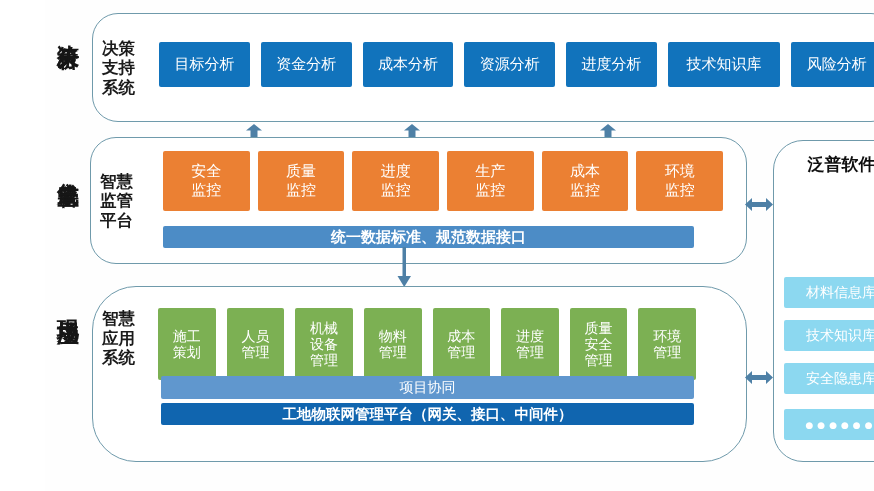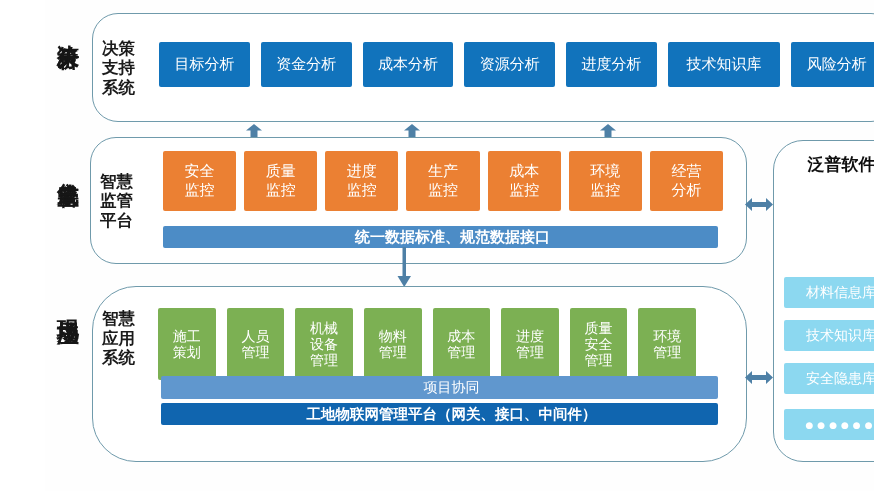--- a/index.html
+++ b/index.html
@@ -32,21 +32,21 @@
   }
   
   .row.decision{left:66px;right:14px;top:28px;height:45px;gap:11px;}
   .row.decision .box{flex:1;background:#1173bc;font-size:15px;font-weight:500;}
   .row.decision .box.wide{flex:1.24;}
   
   .row.monitor{left:72px;top:13px;width:560px;height:60px;gap:8px;}
   .row.monitor .box{flex:1;background:#eb8033;font-size:15px;line-height:19px;font-weight:500;}
   .bar{
     position:absolute;display:flex;align-items:center;justify-content:center;
-    color:#ffffff;border-radius:2px;padding-left:24px;
+    color:#ffffff;border-radius:2px;
   }
   .bar.unify{left:72px;top:88px;width:531px;height:22px;background:#4c8cc6;font-size:15px;font-weight:bold;}
   
   .row.apps{left:65px;top:21px;width:538px;height:72px;gap:11px;}
   .row.apps .box{flex:1;background:#7cb053;font-size:14px;line-height:16px;font-weight:500;}
   .bar.collab{left:68px;top:89px;width:533px;height:23px;background:#6097ce;font-size:14px;}
   .bar.iot{left:68px;top:116px;width:533px;height:22px;background:#1065af;font-size:14.5px;font-weight:bold;}
   
   .dc-title{position:absolute;top:12px;left:0;width:100%;text-align:center;
     font-size:17px;font-weight:bold;color:#0f0f0f;}
@@ -109,22 +109,20 @@
       <div class="box">质量
 监控</div>
       <div class="box">进度
 监控</div>
       <div class="box">生产
 监控</div>
       <div class="box">成本
 监控</div>
       <div class="box">环境
 监控</div>
-      <div class="box">经营
-分析</div>
     </div>
     <div class="bar unify">统一数据标准、规范数据接口</div>
   </div>
 
   <svg class="arr" style="left:351px;top:247px;" width="16" height="40">
     <rect x="6.5" y="0" width="3.5" height="31" fill="#4e80a6"></rect>
     <polygon points="1.5,29 15,29 8.2,40" fill="#4e80a6"></polygon>
   </svg>
 
   <div class="panel bot">

